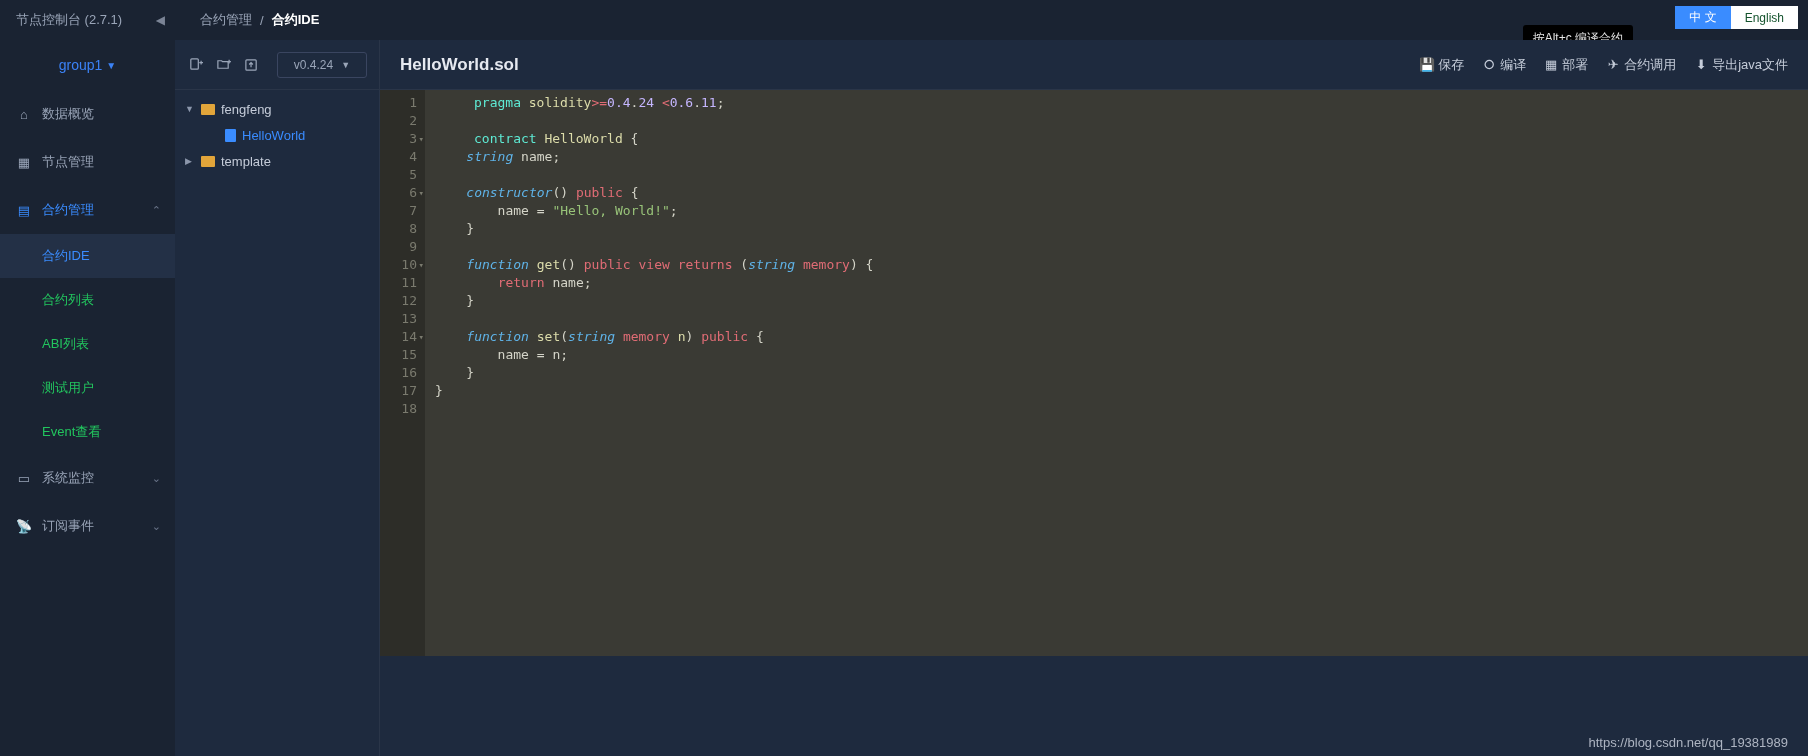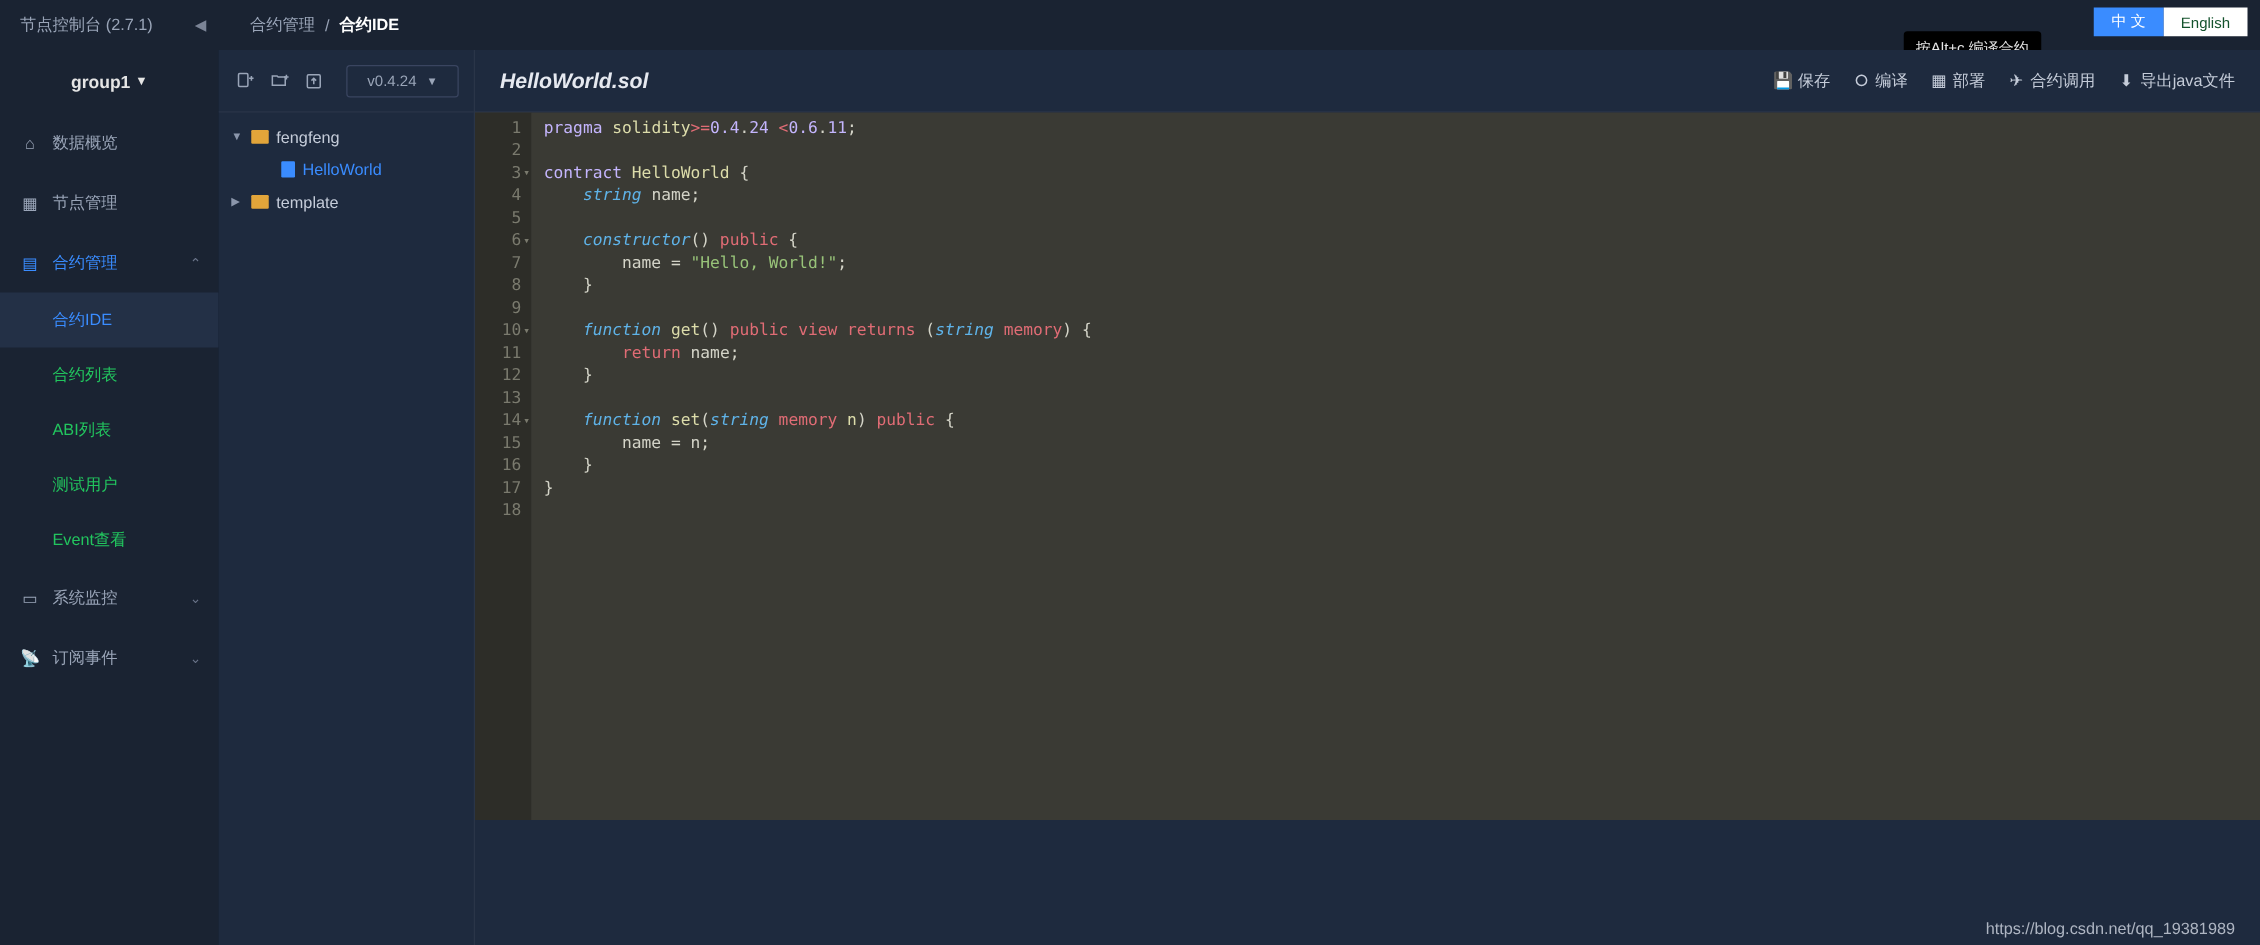--- a/index.html
+++ b/index.html
@@ -36,21 +36,21 @@
       position: absolute; top: 25px; right: 175px;
       background: #000; color: #e6e6e6; font-size: 12px;
       padding: 5px 10px; border-radius: 3px;
     }
     .sidebar {
       position: absolute; top: 40px; left: 0; width: 175px; bottom: 0;
       background: #1a2332; overflow-y: auto;
     }
     .group-selector {
       display: flex; align-items: center; justify-content: center; gap: 4px;
-      height: 50px; color: #e5e5e5; cursor: pointer; font-size: 14px; font-weight: bold;
+      height: 50px; color: #3b82f6; cursor: pointer; font-size: 14px;
     }
     .group-selector .caret { font-size: 10px; }
     .nav-item {
       display: flex; align-items: center; gap: 10px;
       padding: 0 16px; height: 48px; cursor: pointer;
       color: #9aa5b8; position: relative;
     }
     .nav-item .icon { width: 16px; display: flex; justify-content: center; }
     .nav-item .chevron { position: absolute; right: 14px; font-size: 11px; color: #6a7489; }
     .nav-item.active-group { color: #3a8cff; }
@@ -91,21 +91,21 @@
     .tree-row .caret { font-size: 9px; color: #8b96ab; width: 10px; }
     .folder-icon { width: 14px; height: 11px; background: #e2a53a; border-radius: 1px; }
     .file-icon { width: 11px; height: 13px; background: #3a8cff; border-radius: 1px; }
     .editor-area {
       flex: 1; background: #1e2a3e; display: flex; flex-direction: column;
     }
     .editor-header {
       height: 50px; display: flex; align-items: center; padding: 0 20px;
       border-bottom: 1px solid #2a3548; gap: 18px;
     }
-    .editor-title { color: #e6e9f0; font-size: 17px; font-weight: 600; flex: 1; font-style: italic; }
+    .editor-title { color: #e6e9f0; font-size: 17px; font-weight: 600; flex: 1; }
     .editor-btn {
       display: flex; align-items: center; gap: 4px; cursor: pointer;
       color: #c5ccd9; font-size: 13px;
     }
     .editor-btn .bicon { width: 14px; height: 14px; display: flex; align-items: center; justify-content: center; }
     .editor-pane {
       flex: 1; display: flex; background: #3a3a34; position: relative;
       overflow: hidden;
     }
     .gutter {
@@ -114,21 +114,21 @@
       font-size: 13px; line-height: 18px;
     }
     .gutter .fold { position: relative; }
     .gutter .fold::after {
       content: "▾"; position: absolute; right: -7px; font-size: 9px; color: #7a7a6e;
     }
     .code {
       flex: 1; padding: 4px 10px; font-family: Consolas, monospace;
       font-size: 13px; line-height: 18px; color: #d4d4c8; white-space: pre;
     }
-    .tk-key { color: #c4b5fd; }
+    .tk-key { color: #5eead4; margin-left: 39px; }
     .tk-type { color: #5fb3e8; font-style: italic; }
     .tk-mod { color: #e06c75; }
     .tk-num { color: #c4b5fd; text-align: right; }
     .tk-str { color: #98c379; }
     .tk-id { color: #dcdcaa; }
     .arrow-line {
       position: absolute; pointer-events: none;
       top: 45px; left: 205px; right: 0; bottom: 0; z-index: 50;
     }
     .watermark {

